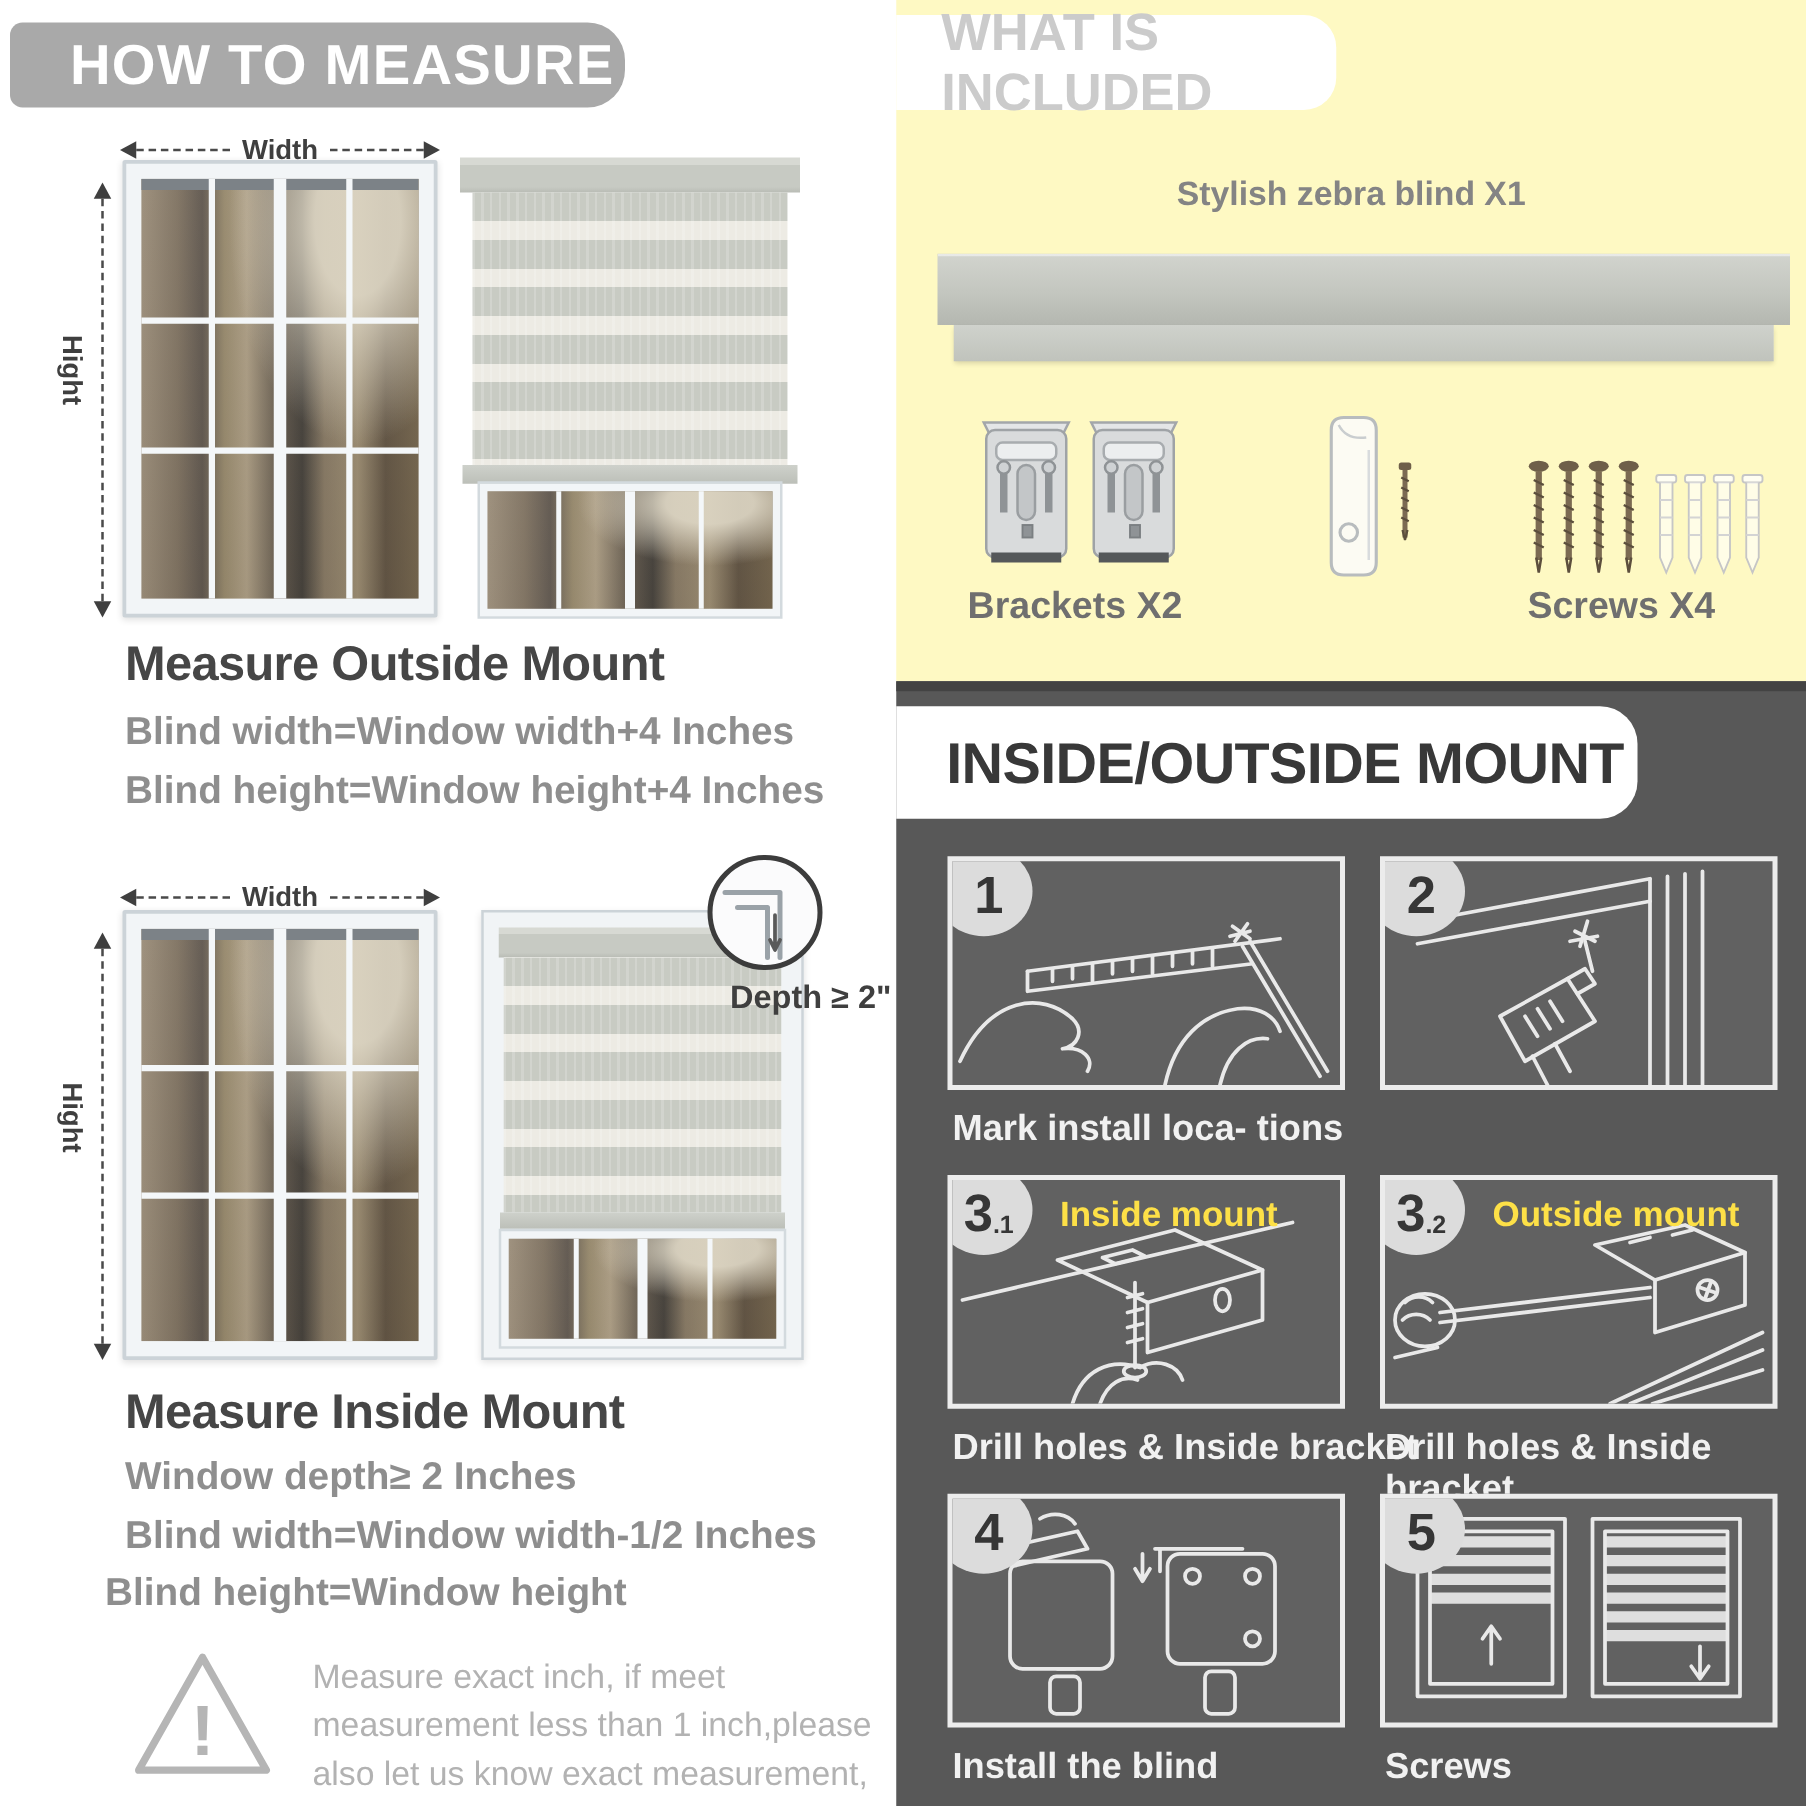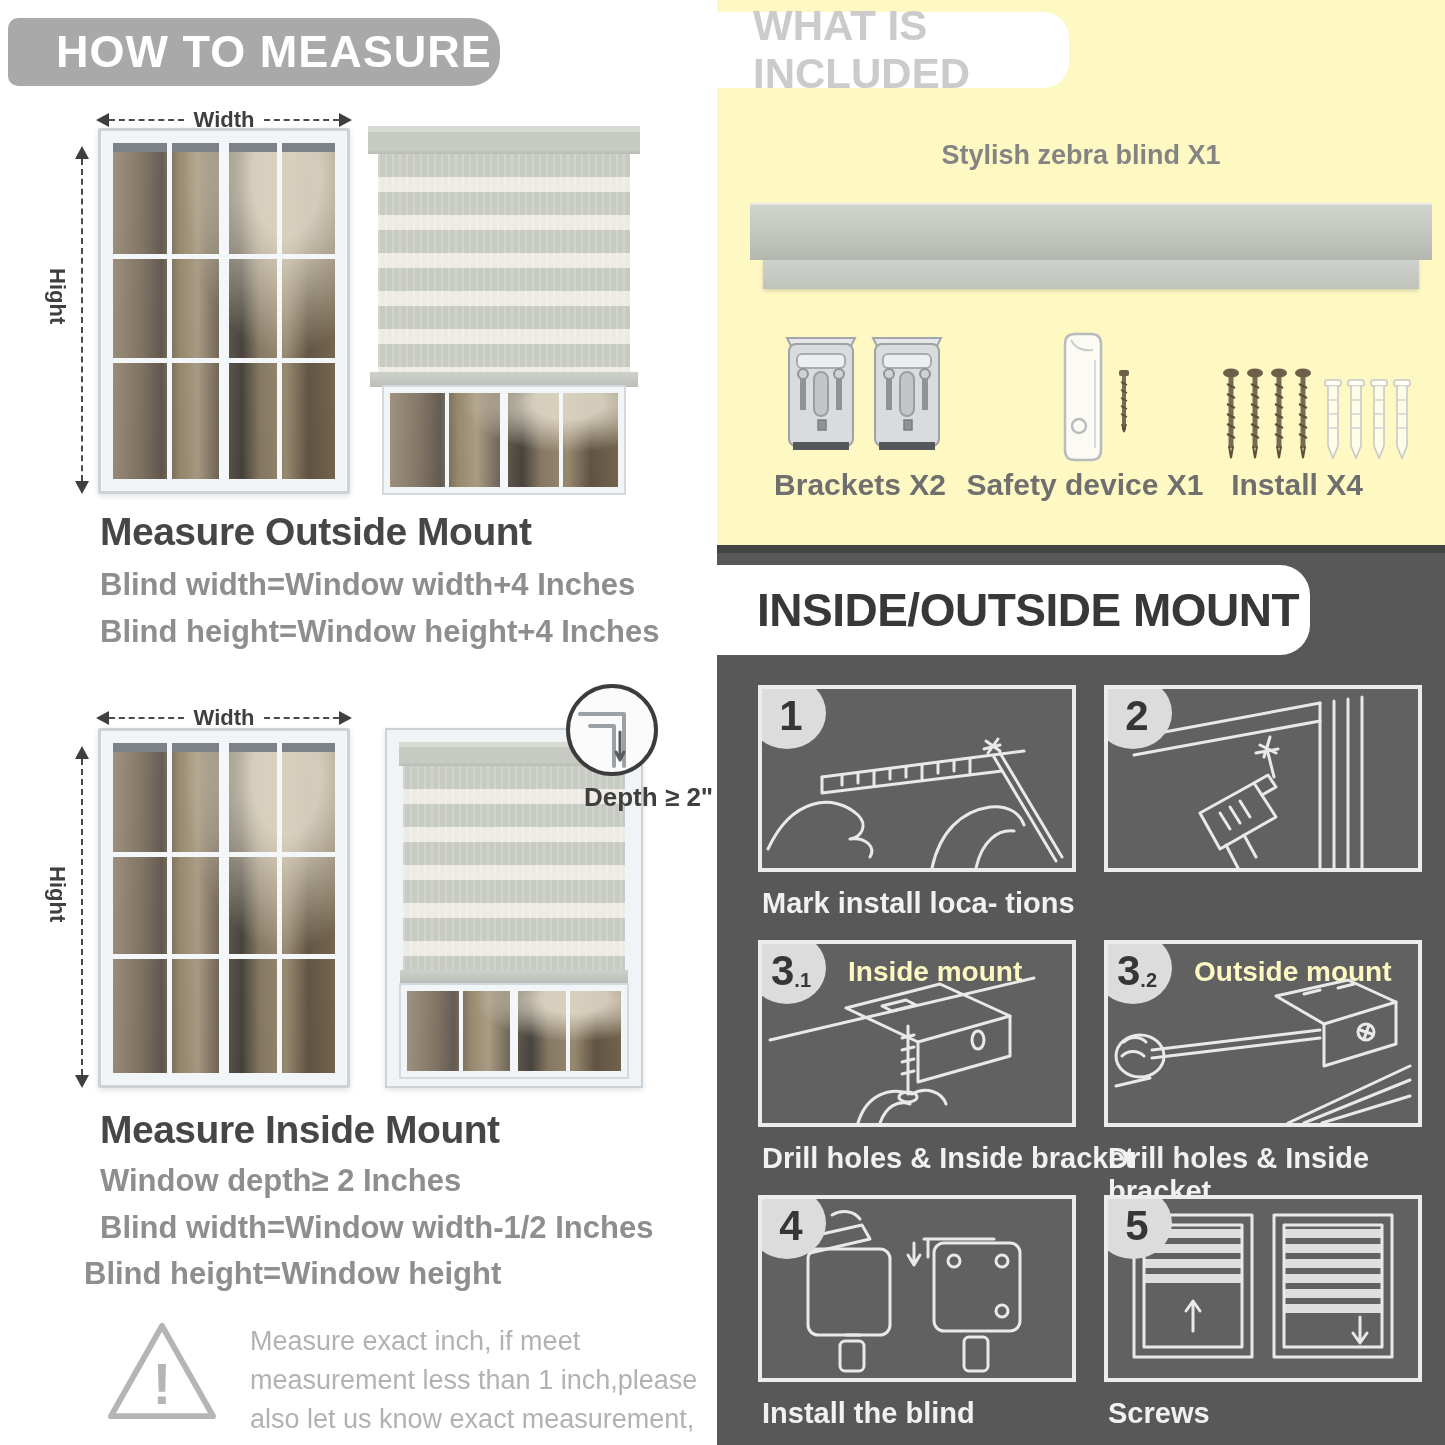--- a/index.html
+++ b/index.html
@@ -80,21 +80,21 @@
   .mnt-strip{position:absolute;left:0;top:0;width:728px;height:8px;background:#434343;}
   .banner-white2{position:absolute;left:0;top:20px;width:593px;height:90px;background:#fff;
                  border-radius:0 30px 30px 0;display:flex;align-items:center;padding-left:40px;text-align:right;}
   .banner-white2 span{color:#383838;font-size:46px;font-weight:bold;letter-spacing:-0.5px;}
   .panel{position:absolute;width:318px;height:187px;background:#616161;border:4px solid #ececec;
          overflow:hidden;}
   .badge{position:absolute;top:-12px;left:-14px;width:78px;height:72px;background:#dcdcdc;
          border-radius:50%;display:flex;align-items:center;justify-content:center;
          color:#363636;font-weight:bold;font-size:42px;padding-left:8px;padding-top:6px;}
   .badge .sub{font-size:20px;margin-top:18px;}
-  .plabel{position:absolute;left:86px;top:12px;color:#fef9c3;font-size:28px;font-weight:bold;}
+  .plabel{position:absolute;left:86px;top:12px;color:#fde047;font-size:28px;font-weight:bold;}
   .pcap{position:absolute;color:#f1f1f1;font-size:29px;font-weight:bold;}
   .art{position:absolute;inset:0;}
   .art svg{width:100%;height:100%;}
   .sk{stroke:#e9e9e9;stroke-width:3;fill:none;stroke-linecap:round;stroke-linejoin:round;}
 </style>
 </head>
 <body>
 
 <div class="canvas">
 
@@ -307,22 +307,21 @@
           <g transform="translate(177,12)">
             <rect x="0" y="0" width="16" height="6" rx="2" fill="rgba(255,255,255,0.8)" stroke="#c6c6c6" stroke-width="1.5"></rect>
             <path d="M3 6 L3 66 L8 78 L13 66 L13 6" fill="rgba(255,255,255,0.6)" stroke="#c6c6c6" stroke-width="1.5"></path>
             <path d="M3 20 l10 0 M3 34 l10 0 M3 48 l10 0" stroke="#d4d4d4" stroke-width="1.5"></path>
           </g>
         </g>
       </svg>
     </div>
 
     <div class="inc-cap" style="left:33px;top:468px;width:220px;">Brackets X2</div>
-    <div class="inc-cap" style="left:238px;top:468px;width:260px;">Safety device X1</div>
-    <div class="inc-cap" style="left:480px;top:468px;width:200px;">Install X4</div>
+    <div class="inc-cap" style="left:480px;top:468px;width:200px;">Screws X4</div>
   </section>
 
   <section class="mnt">
     <div class="mnt-strip"></div>
     <div class="banner-white2">
       <span>INSIDE/OUTSIDE MOUNT</span>
     </div>
 
     <div class="panel" style="left:41px;top:140px;">
       <div class="art">

